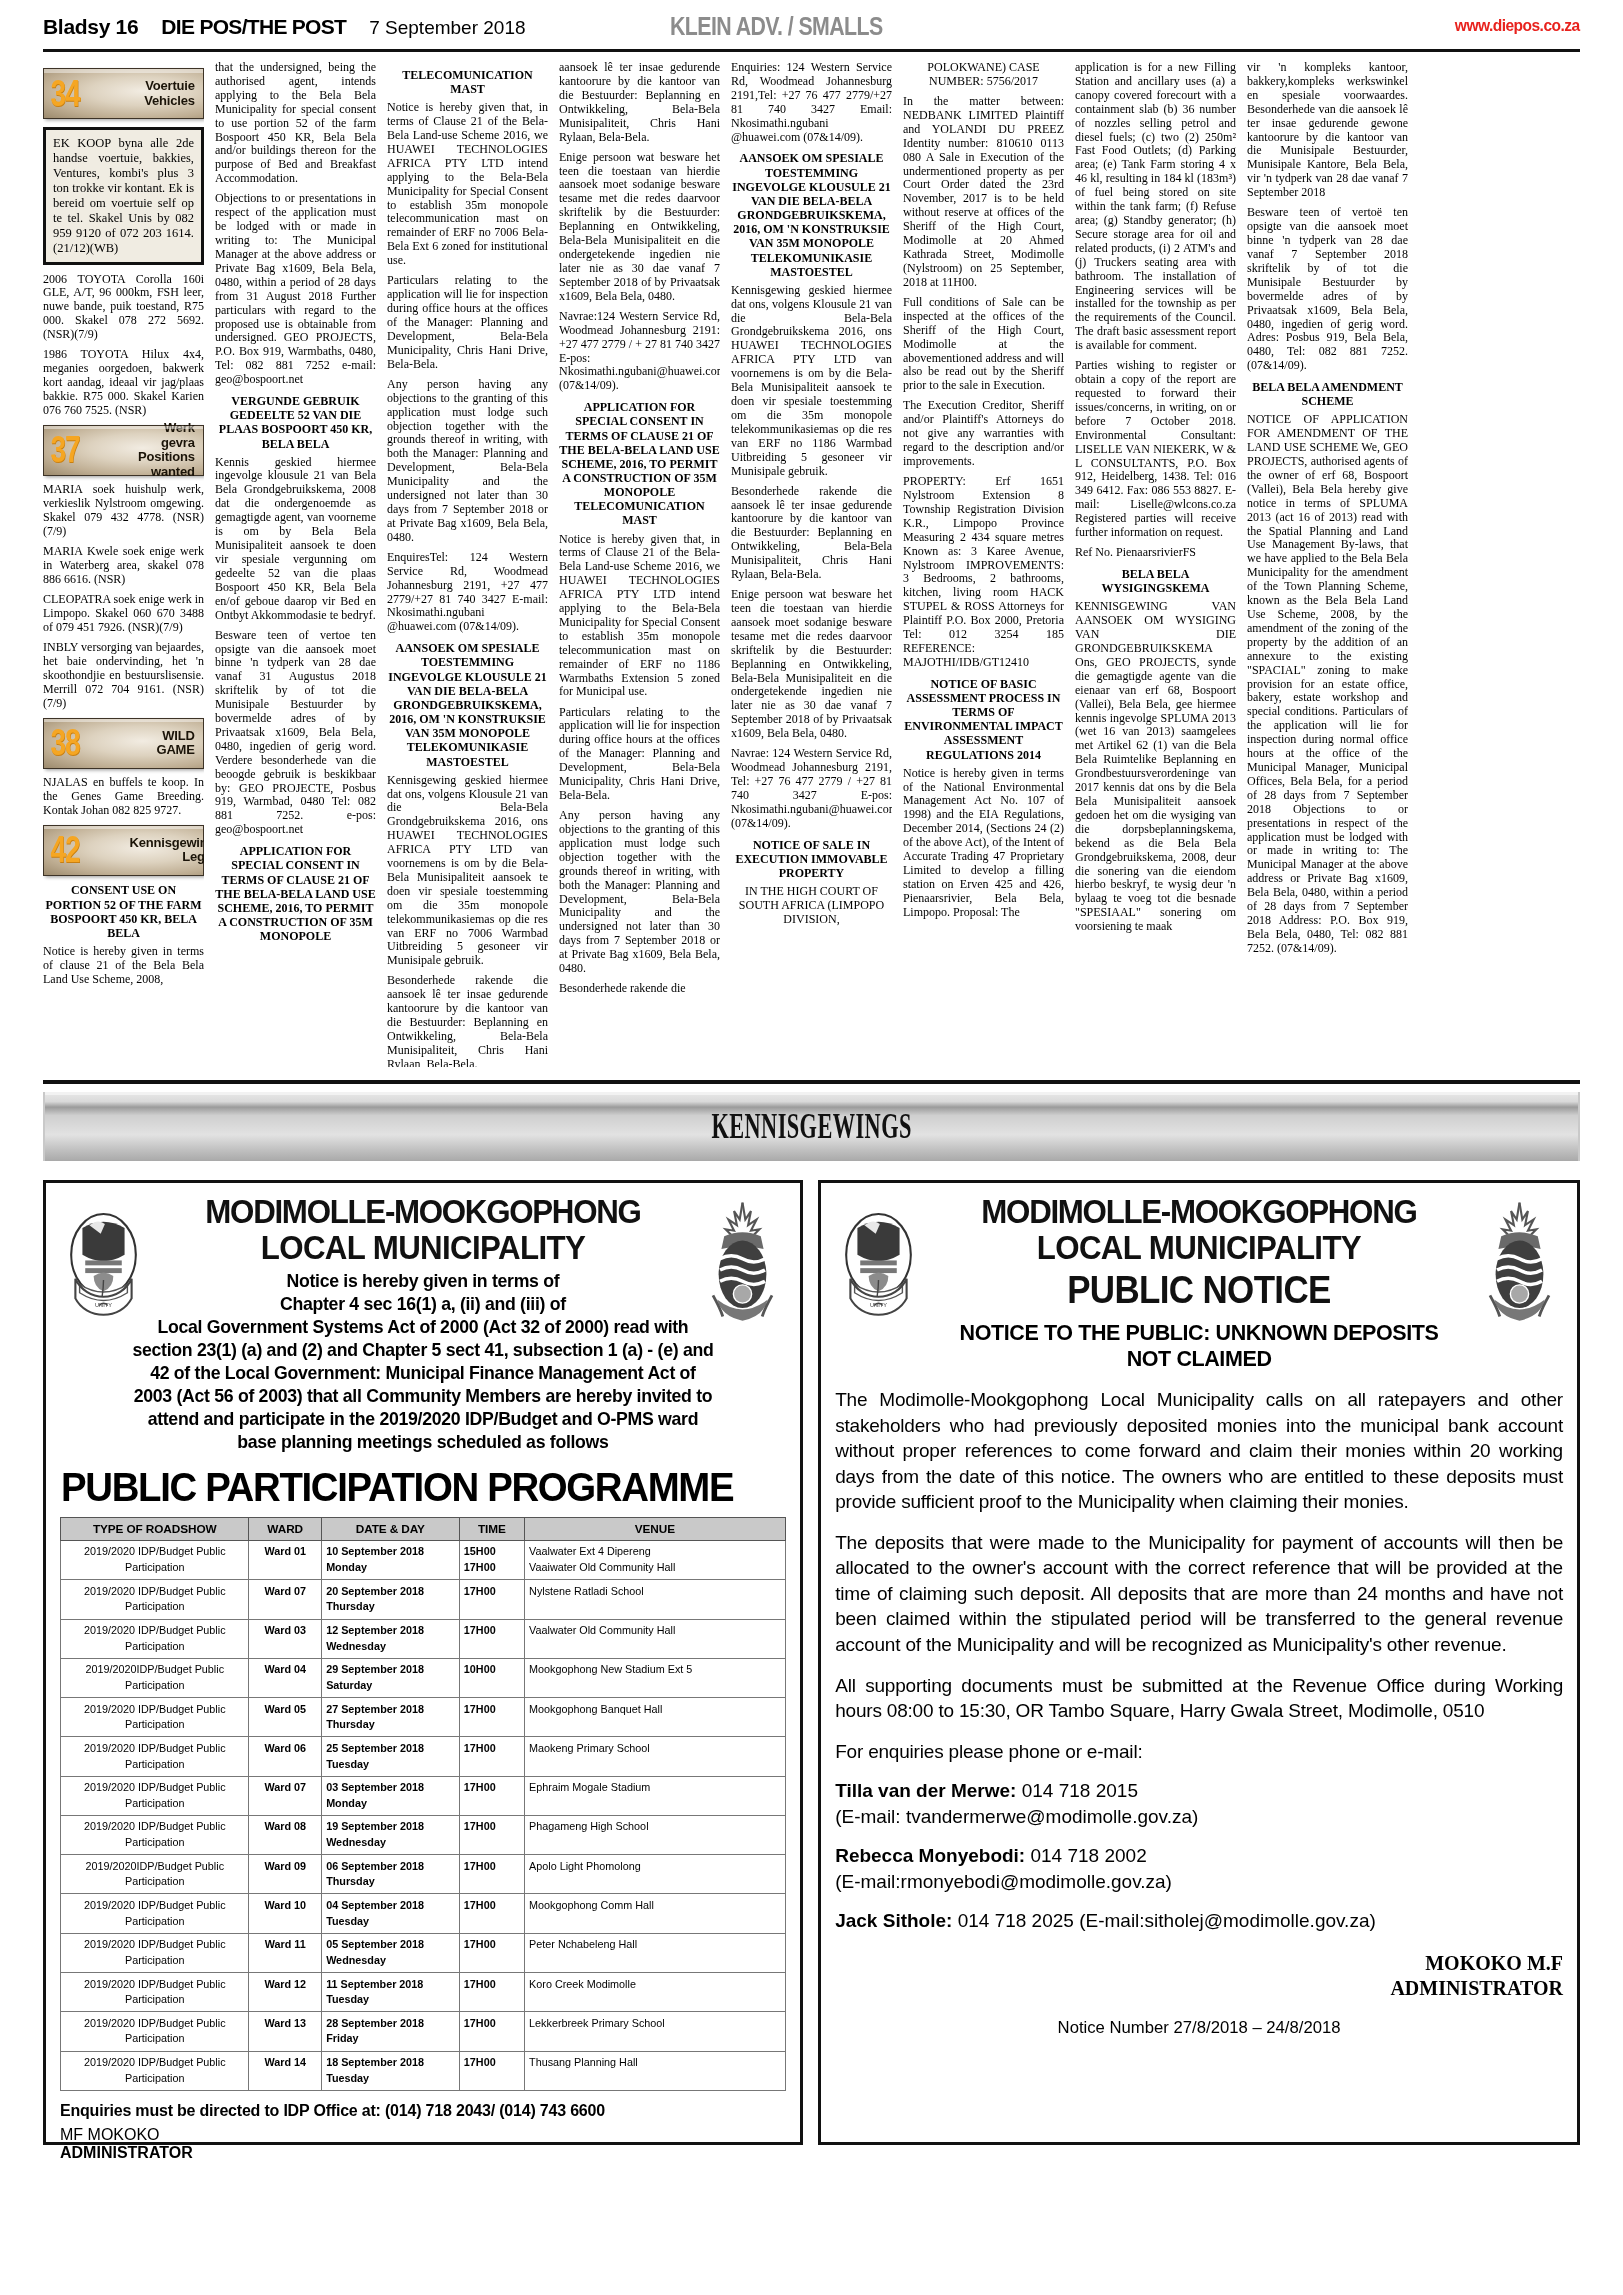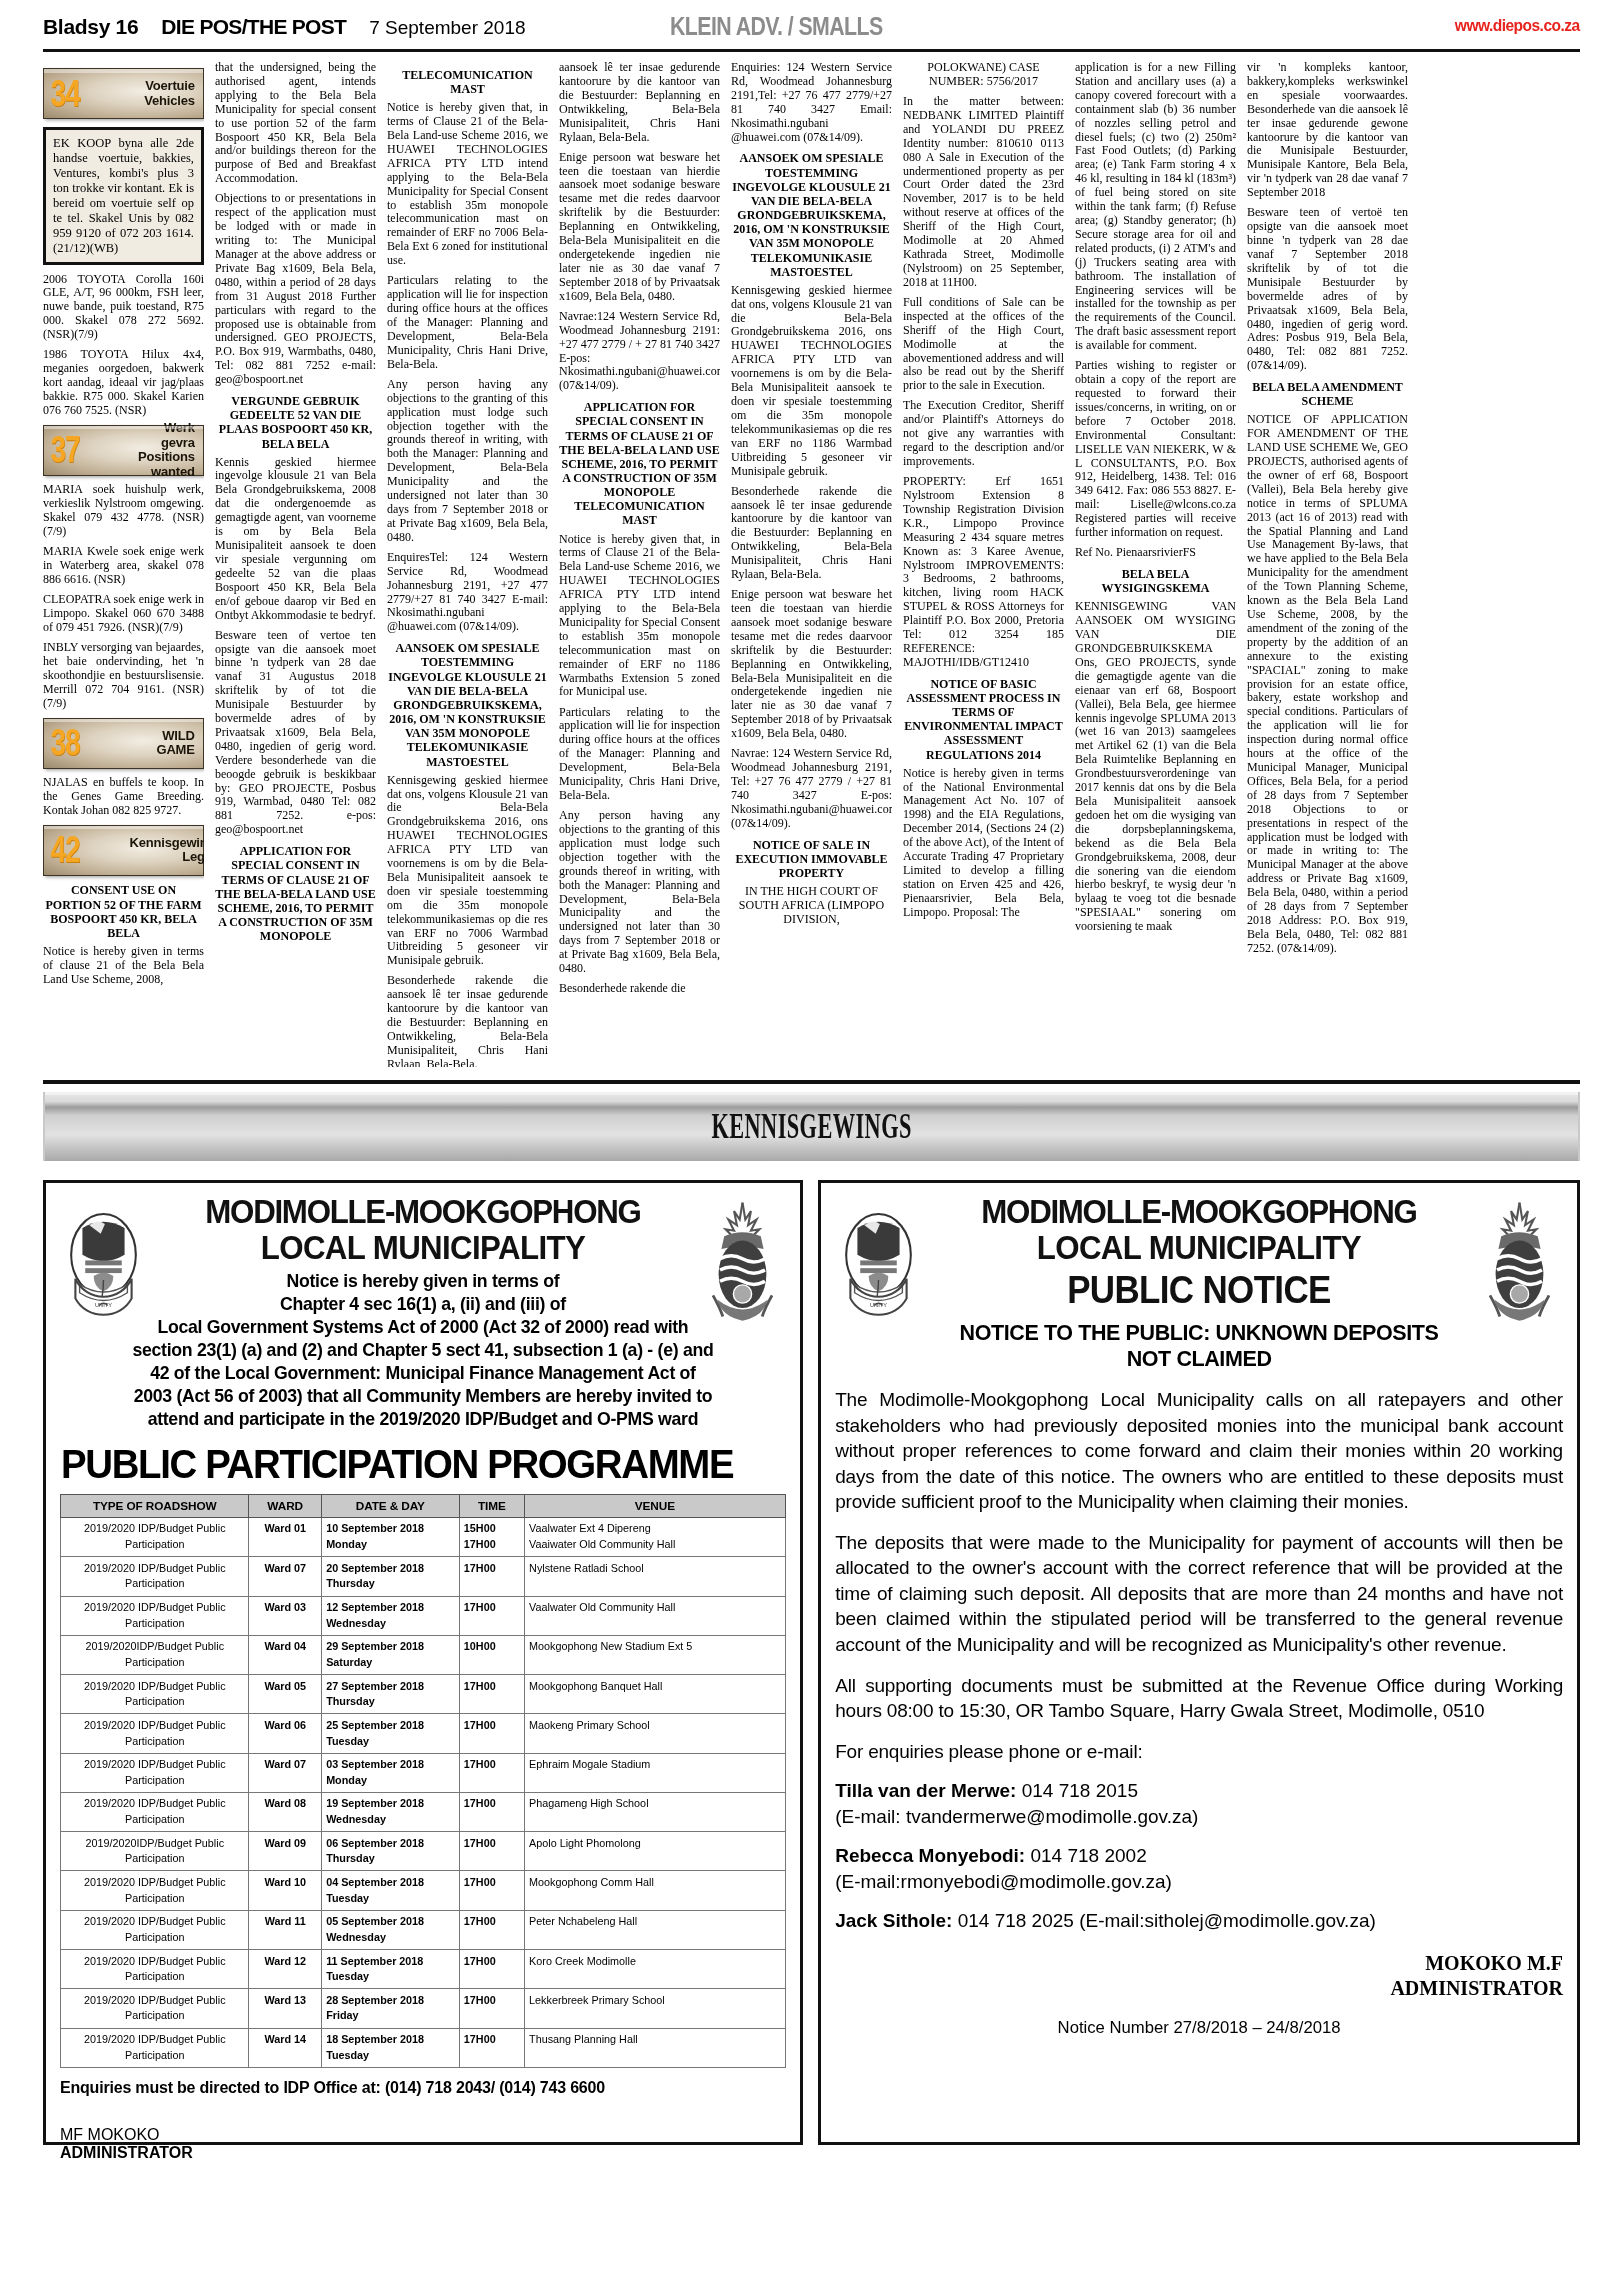--- a/index.html
+++ b/index.html
@@ -129,21 +129,21 @@
   td.c-type { text-align:center; }
   td.c-ward { text-align:center; font-weight:bold; }
   td.c-date { font-weight:bold; }
   td.c-time { font-weight:bold; text-align:left; }
   td.c-venue { text-align:left; }
 
   .enq {
     font-family:"Liberation Sans", sans-serif; font-weight:bold; font-size:16px;
     margin-top:11px; letter-spacing:-0.2px;
   }
-  .sig-name { font-family:"Liberation Sans", sans-serif; font-size:16px; margin-top:29px; }
+  .sig-name { font-family:"Liberation Sans", sans-serif; font-size:16px; margin-top:6px; }
   .sig-role { font-family:"Liberation Sans", sans-serif; font-weight:bold; font-size:16px; }
 
   .notice-pub-head {
     text-align:center; font-family:"Liberation Sans", sans-serif; font-weight:bold;
     font-size:21.5px; line-height:1.22; margin-top:8.3px; letter-spacing:-0.4px;
   }
   .body-para {
     font-family:"Liberation Sans", sans-serif; font-size:19px; line-height:1.34;
     text-align:justify; margin:15.3px 0 0 0; letter-spacing:-0.2px;
   }
@@ -324,20 +324,21 @@
     </div>
 
     <div class="notice-lines">
       <div>Notice is hereby given in terms of</div>
       <div>Chapter 4 sec 16(1) a, (ii) and (iii) of</div>
       <div>Local Government Systems Act of 2000 (Act 32 of 2000) read with</div>
       <div>section 23(1) (a) and (2) and Chapter 5 sect 41, subsection 1 (a) - (e) and</div>
       <div>42 of the Local Government: Municipal Finance Management Act of</div>
       <div>2003 (Act 56 of 2003) that all Community Members are hereby invited to</div>
       <div>attend and participate in the 2019/2020 IDP/Budget and O-PMS ward</div>
+      <div>base planning meetings scheduled as follows</div>
     </div>
 
     <div class="pp-title">PUBLIC PARTICIPATION PROGRAMME</div>
 
     <table class="pp">
       <colgroup>
         <col style="width:26%">
           <col style="width:10%">
           <col style="width:19%">
           <col style="width:9%">

